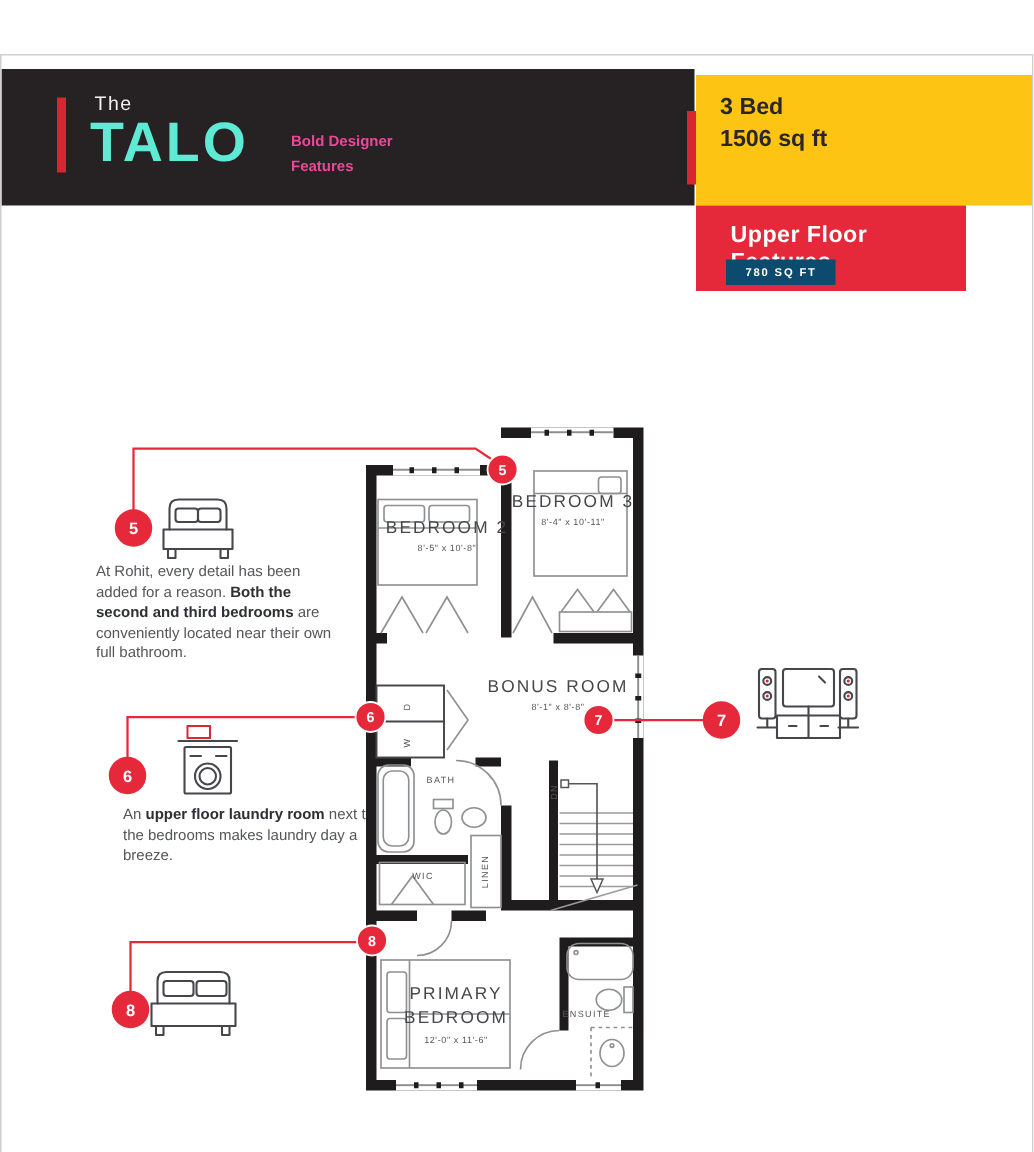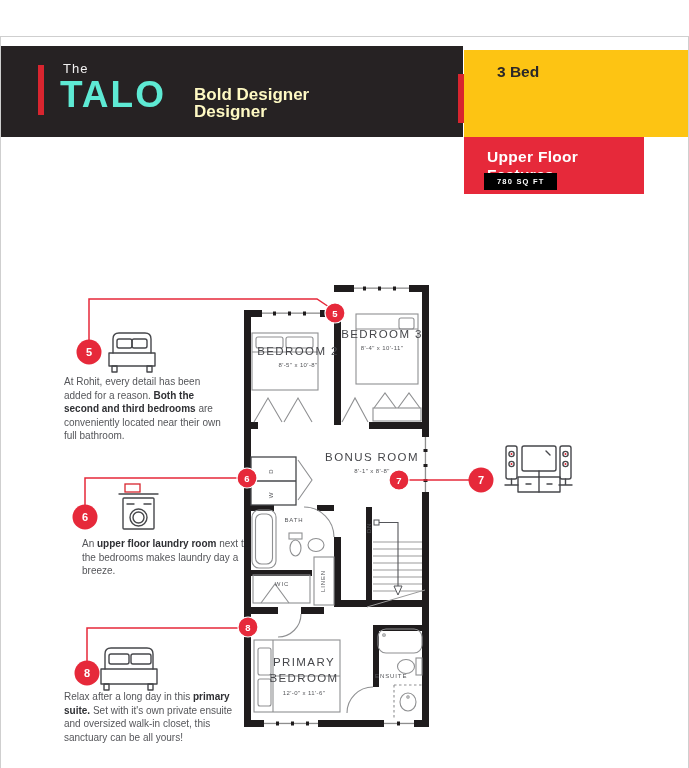--- a/index.html
+++ b/index.html
@@ -8,27 +8,27 @@
     box-sizing:border-box;border:1px solid #cfcfcf;overflow:hidden;
     font-family:"Liberation Sans",sans-serif;
     margin-top:36px;
   }
   
   .header-black{position:absolute;left:0;top:9px;width:462px;height:91px;background:#262223;}
   .brand-bar{position:absolute;left:37px;top:19px;width:6px;height:50px;background:#d8252f;}
   .brand-bar-right{position:absolute;left:457px;top:28px;width:6px;height:49px;background:#d8252f;z-index:2;}
   .brand-the{position:absolute;left:62px;top:15px;font-size:13px;letter-spacing:1px;color:#f1f0f0;}
   .brand-name{position:absolute;left:59px;top:28px;font-size:37px;font-weight:bold;letter-spacing:2px;color:#5eead4;}
-  .tagline{position:absolute;left:193px;top:40px;font-size:17px;font-weight:bold;color:#fef9c3;line-height:17px;}
+  .tagline{position:absolute;left:193px;top:40px;font-size:10px;font-weight:bold;color:#ec4899;line-height:17px;}
   .spec-box{position:absolute;left:463px;top:13px;width:226px;height:87px;background:#fdc413;
-    box-sizing:border-box;padding:11px 0 0 33px;}
+    box-sizing:border-box;padding:11px 0 0 16px;}
   .spec-line{font-size:15.5px;font-weight:bold;color:#2b2728;line-height:21px;}
   .banner{position:absolute;left:463px;top:100px;width:180px;height:57px;background:#e6293a;box-sizing:border-box;padding:11px 0 0 23px;}
   .banner-text{font-size:15.5px;font-weight:bold;color:#ffffff;letter-spacing:.3px;}
-  .area-badge{position:absolute;left:483px;top:136px;background:#000000;color:#fff;
+  .area-badge{position:absolute;left:483px;top:136px;background:#0c4a6e;color:#fff;
     font-size:7.5px;font-weight:bold;letter-spacing:1.2px;padding:4px 13px;}
   
   .callout-text{position:absolute;font-size:10px;line-height:1.35;color:#55565a;}
   .callout-text b{color:#2f3034;}
   .t5{left:63px;top:338px;width:158px;}
   .t6{left:81px;top:500px;width:180px;}
   .t7{left:468px;top:459px;width:163px;}
   .t8{left:63px;top:653px;width:172px;}
   
   .plan-svg{position:absolute;left:0;top:0;width:689px;height:768px;}
@@ -49,37 +49,37 @@
 <body>
 
 <div class="page">
 
   <div class="header-black">
     <div class="brand-bar"></div>
     <div class="brand-the">The</div>
     <div class="brand-name">TALO</div>
     <div class="tagline">
       <div>Bold Designer</div>
-      <div>Designer</div>
+      <div>Features</div>
     </div>
     <div class="brand-bar-right"></div>
   </div>
 
   <div class="spec-box">
     <div class="spec-line">3 Bed</div>
+    <div class="spec-line">1506 sq ft</div>
   </div>
 
   <div class="banner">
     <span class="banner-text">Upper Floor Features</span>
   </div>
   <div class="area-badge">780 SQ FT</div>
 
   <div class="callout-text t5"><span>At Rohit, every detail has been added for a reason. </span><b>Both the second and third bedrooms</b><span> are conveniently located near their own full bathroom.</span></div>
   <div class="callout-text t6"><span>An </span><b>upper floor laundry room</b><span> next to the bedrooms makes laundry day a breeze.</span></div>
-  <div class="callout-text t8"><span>Relax after a long day in this </span><b>primary suite.</b><span> Set with it's own private ensuite and oversized walk-in closet, this sanctuary can be all yours!</span></div>
 
   <svg class="plan-svg" viewBox="0 0 689 768">
 
     <path fill="#1f1c1d" d="
       M333 248 h95 v7 h-95 z  M421 255 h7 v435 h-7 z  M243 273 h97 v7 h-97 z
       M243 280 h7 v410 h-7 z  M250 683 h178 v7 h-178 z M333 280 h7 v108 h-7 z
       M368 385 h53 v7 h-53 z  M243 385 h14 v7 h-14 z   M243 468 h30 v6 h-30 z
       M316 468 h17 v6 h-17 z  M243 533 h68 v6 h-68 z   M243 570 h34 v7 h-34 z
       M300 570 h23 v7 h-23 z  M333 500 h7 v70 h-7 z    M365 470 h6 v100 h-6 z
       M340 563 h88 v7 h-88 z  M372 588 h56 v6 h-56 z   M372 594 h6 v56 h-6 z"></path>

